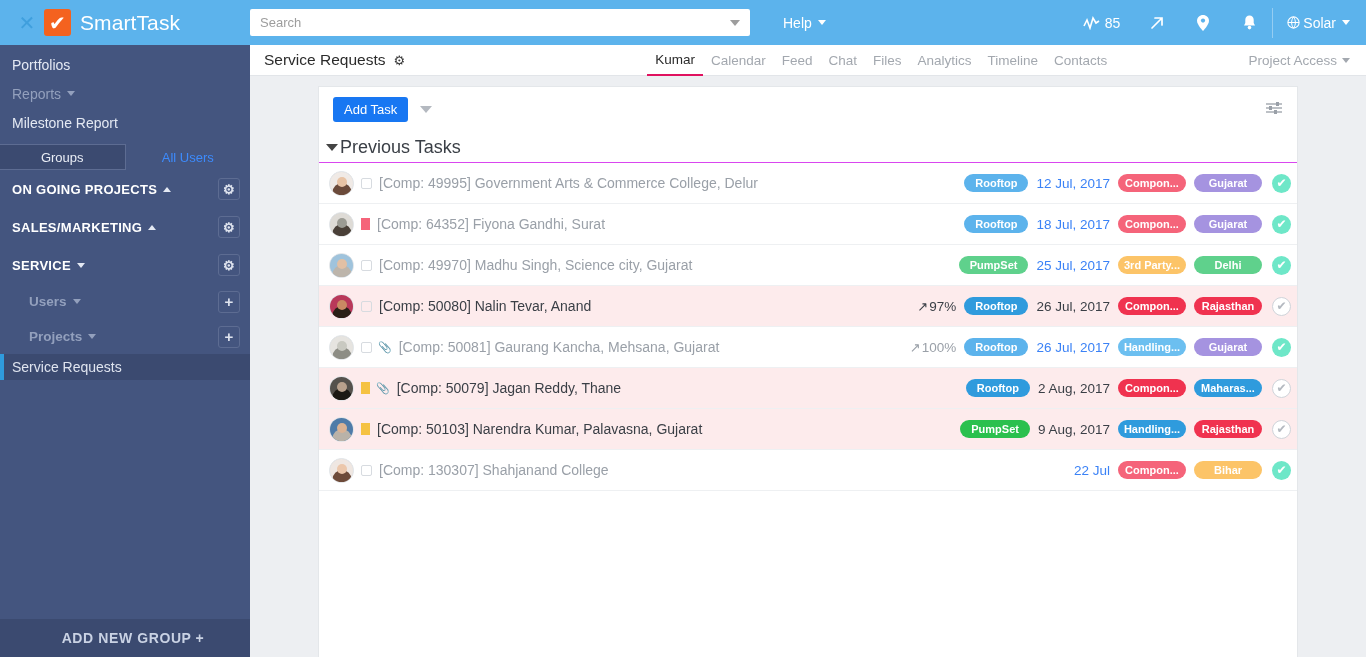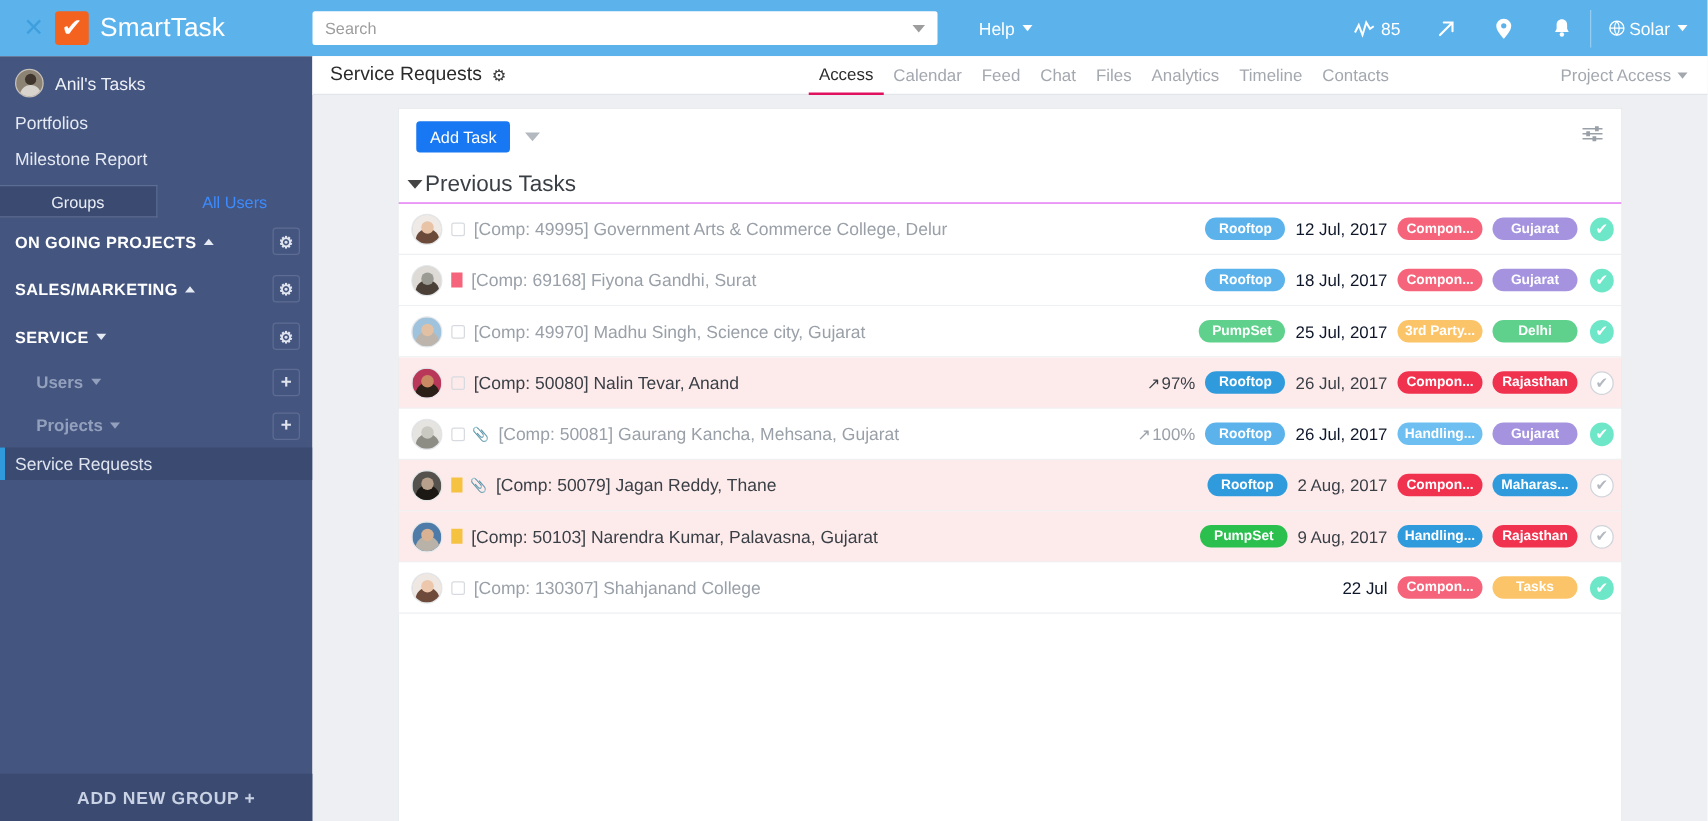--- a/index.html
+++ b/index.html
@@ -172,21 +172,21 @@
   .tr-pct.dim { color: #9aa0a8; }
   .arrow-up { font-size: 13px; }
   .pill {
     border-radius: 11px; height: 18px; padding: 0 11px; color: #fff;
     font-size: 11px; font-weight: bold; display: flex; align-items: center; justify-content: center;
     white-space: nowrap;
   }
   .pill.w70 { min-width: 57px; }
   .pill.w86 { width: 68px; }
   .tr-date { font-size: 13.5px; color: #3a3f46; white-space: nowrap; }
-  .tr-date.dim { color: #0f172a; }
+  .tr-date.dim { color: #3b82f6; }
   .tr-done {
     width: 19px; height: 19px; border-radius: 50%; display:flex; align-items:center; justify-content:center;
     font-size: 12px; flex: 0 0 19px; margin-left: 2px;
   }
   .tr-done.on { background: #6ee7c8; color: #fff; }
   .tr-done.off { border: 1px solid #cfd4da; color: #b4b9c0; background: #fff; }
 </style>
 </head>
 <body>
 
@@ -238,29 +238,26 @@
         <path d="M0.9 6.5 H12.1 M6.5 0.9 C9 4 9 9 6.5 12.1 C4 9 4 4 6.5 0.9" fill="none" stroke="#fff" stroke-width="1"></path>
       </svg>
       <span>Solar</span>
       <span style="width:0;height:0;border-left:4px solid transparent;border-right:4px solid transparent;border-top:5px solid #fff;margin-left:3px;"></span>
     </div>
   </div>
 </div>
 
 <div class="sidebar">
   <div class="sb-top">
-    <div class="sb-user">
-      <div class="sb-avatar" style="position:relative;background:#8d8375;">
-        <div style="position:absolute;width:9px;height:9px;border-radius:50%;background:#3f352c;left:7px;top:3px;"></div>
-        <div style="position:absolute;width:17px;height:9px;border-radius:9px 9px 0 0;background:#d8d3cc;left:3px;bottom:0;"></div>
-      </div>
-      <span class="sb-user-name">Anil's Tasks</span>
-    </div>
     <div class="sb-link">
       <span>Portfolios</span>
+    </div>
+    <div class="sb-link sb-muted">
+      <span>Reports</span>
+      <span class="sb-caret"></span>
     </div>
     <div class="sb-link">
       <span>Milestone Report</span>
     </div>
   </div>
 
   <div class="sb-tabs">
     <div class="sb-tab active">
       <span>Groups</span>
     </div>
@@ -316,21 +313,21 @@
 </div>
 
 <div class="main">
   <div class="main-head">
     <div class="mh-title">
       <span>Service Requests</span>
       <span class="mh-gear">⚙</span>
     </div>
     <div class="mh-tabs">
       <div class="mh-tab active">
-          <span>Access</span>
+          <span>Kumar</span>
         </div>
       <div class="mh-tab">
           <span>Calendar</span>
         </div>
       <div class="mh-tab">
           <span>Feed</span>
         </div>
       <div class="mh-tab">
           <span>Chat</span>
         </div>
@@ -391,21 +388,21 @@
             <span class="tr-done on">✔</span>
           </div>
         </div>
         <div class="task-row">
           <div class="tr-avatar">
             <div class="av-bg" style="background:#dedbd6"></div>
             <div class="av-body" style="background:#4a4038"></div>
             <div class="av-head" style="background:#9b9b93"></div>
           </div>
           <div class="tr-flag" style="background: rgb(245, 100, 122);"></div>
-          <span class="tr-title dim">[Comp: 69168] Fiyona Gandhi, Surat</span>
+          <span class="tr-title dim">[Comp: 64352] Fiyona Gandhi, Surat</span>
           <div class="tr-right">
             <span class="pill w70" style="background: rgb(92, 179, 236);">Rooftop</span>
             <span class="tr-date dim">18 Jul, 2017</span>
             <span class="pill w86" style="background: rgb(245, 100, 122);">Compon...</span>
             <span class="pill w86" style="background: rgb(165, 147, 224);">Gujarat</span>
             <span class="tr-done on">✔</span>
           </div>
         </div>
         <div class="task-row">
           <div class="tr-avatar">
@@ -495,19 +492,19 @@
           <div class="tr-avatar">
             <div class="av-bg" style="background:#efe7e2"></div>
             <div class="av-body" style="background:#6d4a39"></div>
             <div class="av-head" style="background:#ecc7ab"></div>
           </div>
           <div class="tr-check"></div>
           <span class="tr-title dim">[Comp: 130307] Shahjanand College</span>
           <div class="tr-right">
             <span class="tr-date dim">22 Jul</span>
             <span class="pill w86" style="background: rgb(245, 100, 122);">Compon...</span>
-            <span class="pill w86" style="background: rgb(252, 196, 104);">Tasks</span>
+            <span class="pill w86" style="background: rgb(252, 196, 104);">Bihar</span>
             <span class="tr-done on">✔</span>
           </div>
         </div>
       </div>
   </div>
 </div>
 
 </body></html>

